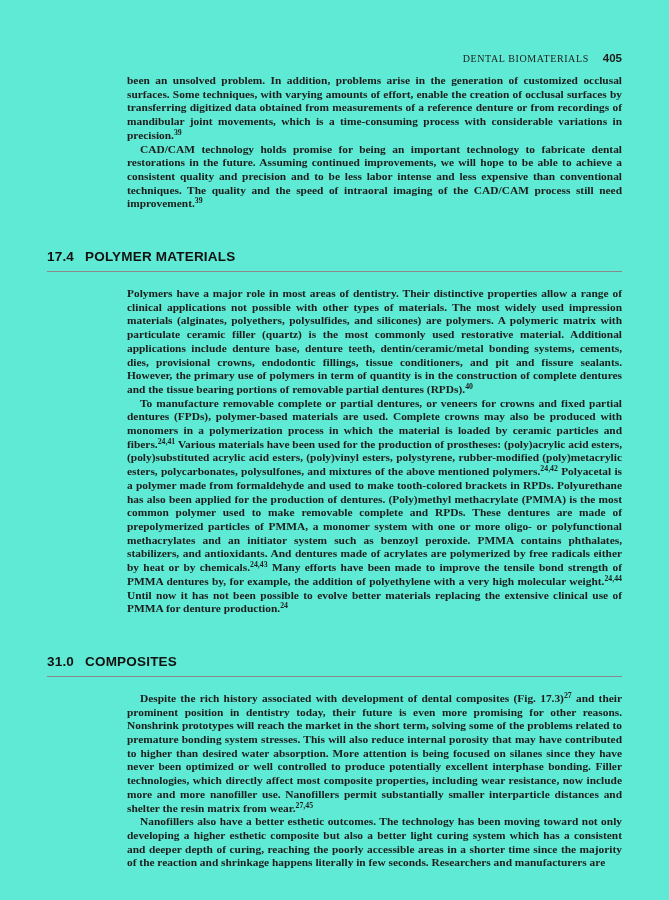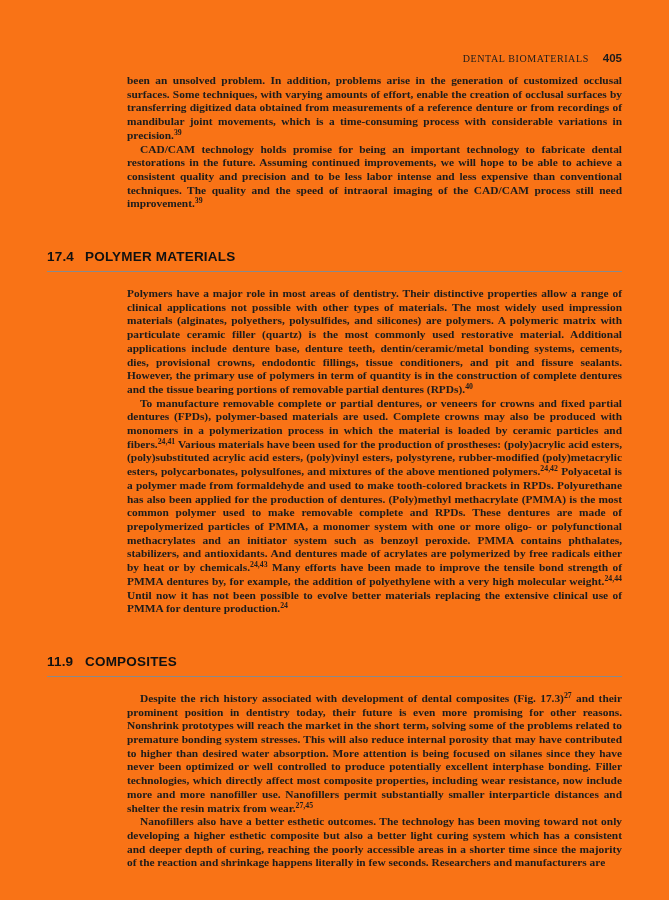--- a/index.html
+++ b/index.html
@@ -4,21 +4,21 @@
 <style>
   html, body {
     margin: 0;
     padding: 0;
     background: #ffffff;
   }
   .page {
     position: relative;
     width: 669px;
     height: 900px;
-    background: #f97316;
+    background: #5eead4;
     color: #1c1c1c;
     font-family: "Liberation Serif", "DejaVu Serif", serif;
     overflow: hidden;
   }
   
   .running-head {
     position: absolute;
     top: 48px;
     left: 127px;
     width: 495px;
@@ -96,21 +96,21 @@
         <p class="para indent">CAD/CAM technology holds promise for being an important technology to fabricate dental restorations in the future. Assuming continued improvements, we will hope to be able to achieve a consistent quality and precision and to be less labor intense and less expensive than conventional techniques. The quality and the speed of intraoral imaging of the CAD/CAM process still need improvement.<sup>39</sup></p>
       </div>
     <div id="sections-container">
         <div class="section">
           <div class="section-head"><span class="section-number">17.4</span><span class="section-title">POLYMER MATERIALS</span></div>
           <div class="section-rule"></div>
           <p class="para">Polymers have a major role in most areas of dentistry. Their distinctive properties allow a range of clinical applications not possible with other types of materials. The most widely used impression materials (alginates, polyethers, polysulfides, and silicones) are polymers. A polymeric matrix with particulate ceramic filler (quartz) is the most commonly used restorative material. Additional applications include denture base, denture teeth, dentin/ceramic/metal bonding systems, cements, dies, provisional crowns, endodontic fillings, tissue conditioners, and pit and fissure sealants. However, the primary use of polymers in term of quantity is in the construction of complete dentures and the tissue bearing portions of removable partial dentures (RPDs).<sup>40</sup></p>
           <p class="para indent">To manufacture removable complete or partial dentures, or veneers for crowns and fixed partial dentures (FPDs), polymer-based materials are used. Complete crowns may also be produced with monomers in a polymerization process in which the material is loaded by ceramic particles and fibers.<sup>24,41</sup> Various materials have been used for the production of prostheses: (poly)acrylic acid esters, (poly)substituted acrylic acid esters, (poly)vinyl esters, polystyrene, rubber-modified (poly)metacrylic esters, polycarbonates, polysulfones, and mixtures of the above mentioned polymers.<sup>24,42</sup> Polyacetal is a polymer made from formaldehyde and used to make tooth-colored brackets in RPDs. Polyurethane has also been applied for the production of dentures. (Poly)methyl methacrylate (PMMA) is the most common polymer used to make removable complete and RPDs. These dentures are made of prepolymerized particles of PMMA, a monomer system with one or more oligo- or polyfunctional methacrylates and an initiator system such as benzoyl peroxide. PMMA contains phthalates, stabilizers, and antioxidants. And dentures made of acrylates are polymerized by free radicals either by heat or by chemicals.<sup>24,43</sup> Many efforts have been made to improve the tensile bond strength of PMMA dentures by, for example, the addition of polyethylene with a very high molecular weight.<sup>24,44</sup> Until now it has not been possible to evolve better materials replacing the extensive clinical use of PMMA for denture production.<sup>24</sup></p>
         </div>
         <div class="section">
-          <div class="section-head"><span class="section-number">11.9</span><span class="section-title">COMPOSITES</span></div>
+          <div class="section-head"><span class="section-number">31.0</span><span class="section-title">COMPOSITES</span></div>
           <div class="section-rule"></div>
           <p class="para indent">Despite the rich history associated with development of dental composites (Fig. 17.3)<sup>27</sup> and their prominent position in dentistry today, their future is even more promising for other reasons. Nonshrink prototypes will reach the market in the short term, solving some of the problems related to premature bonding system stresses. This will also reduce internal porosity that may have contributed to higher than desired water absorption. More attention is being focused on silanes since they have never been optimized or well controlled to produce potentially excellent interphase bonding. Filler technologies, which directly affect most composite properties, including wear resistance, now include more and more nanofiller use. Nanofillers permit substantially smaller interparticle distances and shelter the resin matrix from wear.<sup>27,45</sup></p>
           <p class="para indent">Nanofillers also have a better esthetic outcomes. The technology has been moving toward not only developing a higher esthetic composite but also a better light curing system which has a consistent and deeper depth of curing, reaching the poorly accessible areas in a shorter time since the majority of the reaction and shrinkage happens literally in few seconds. Researchers and manufacturers are</p>
         </div>
       </div>
   </div>
 
 </div>
 
 </body></html>

